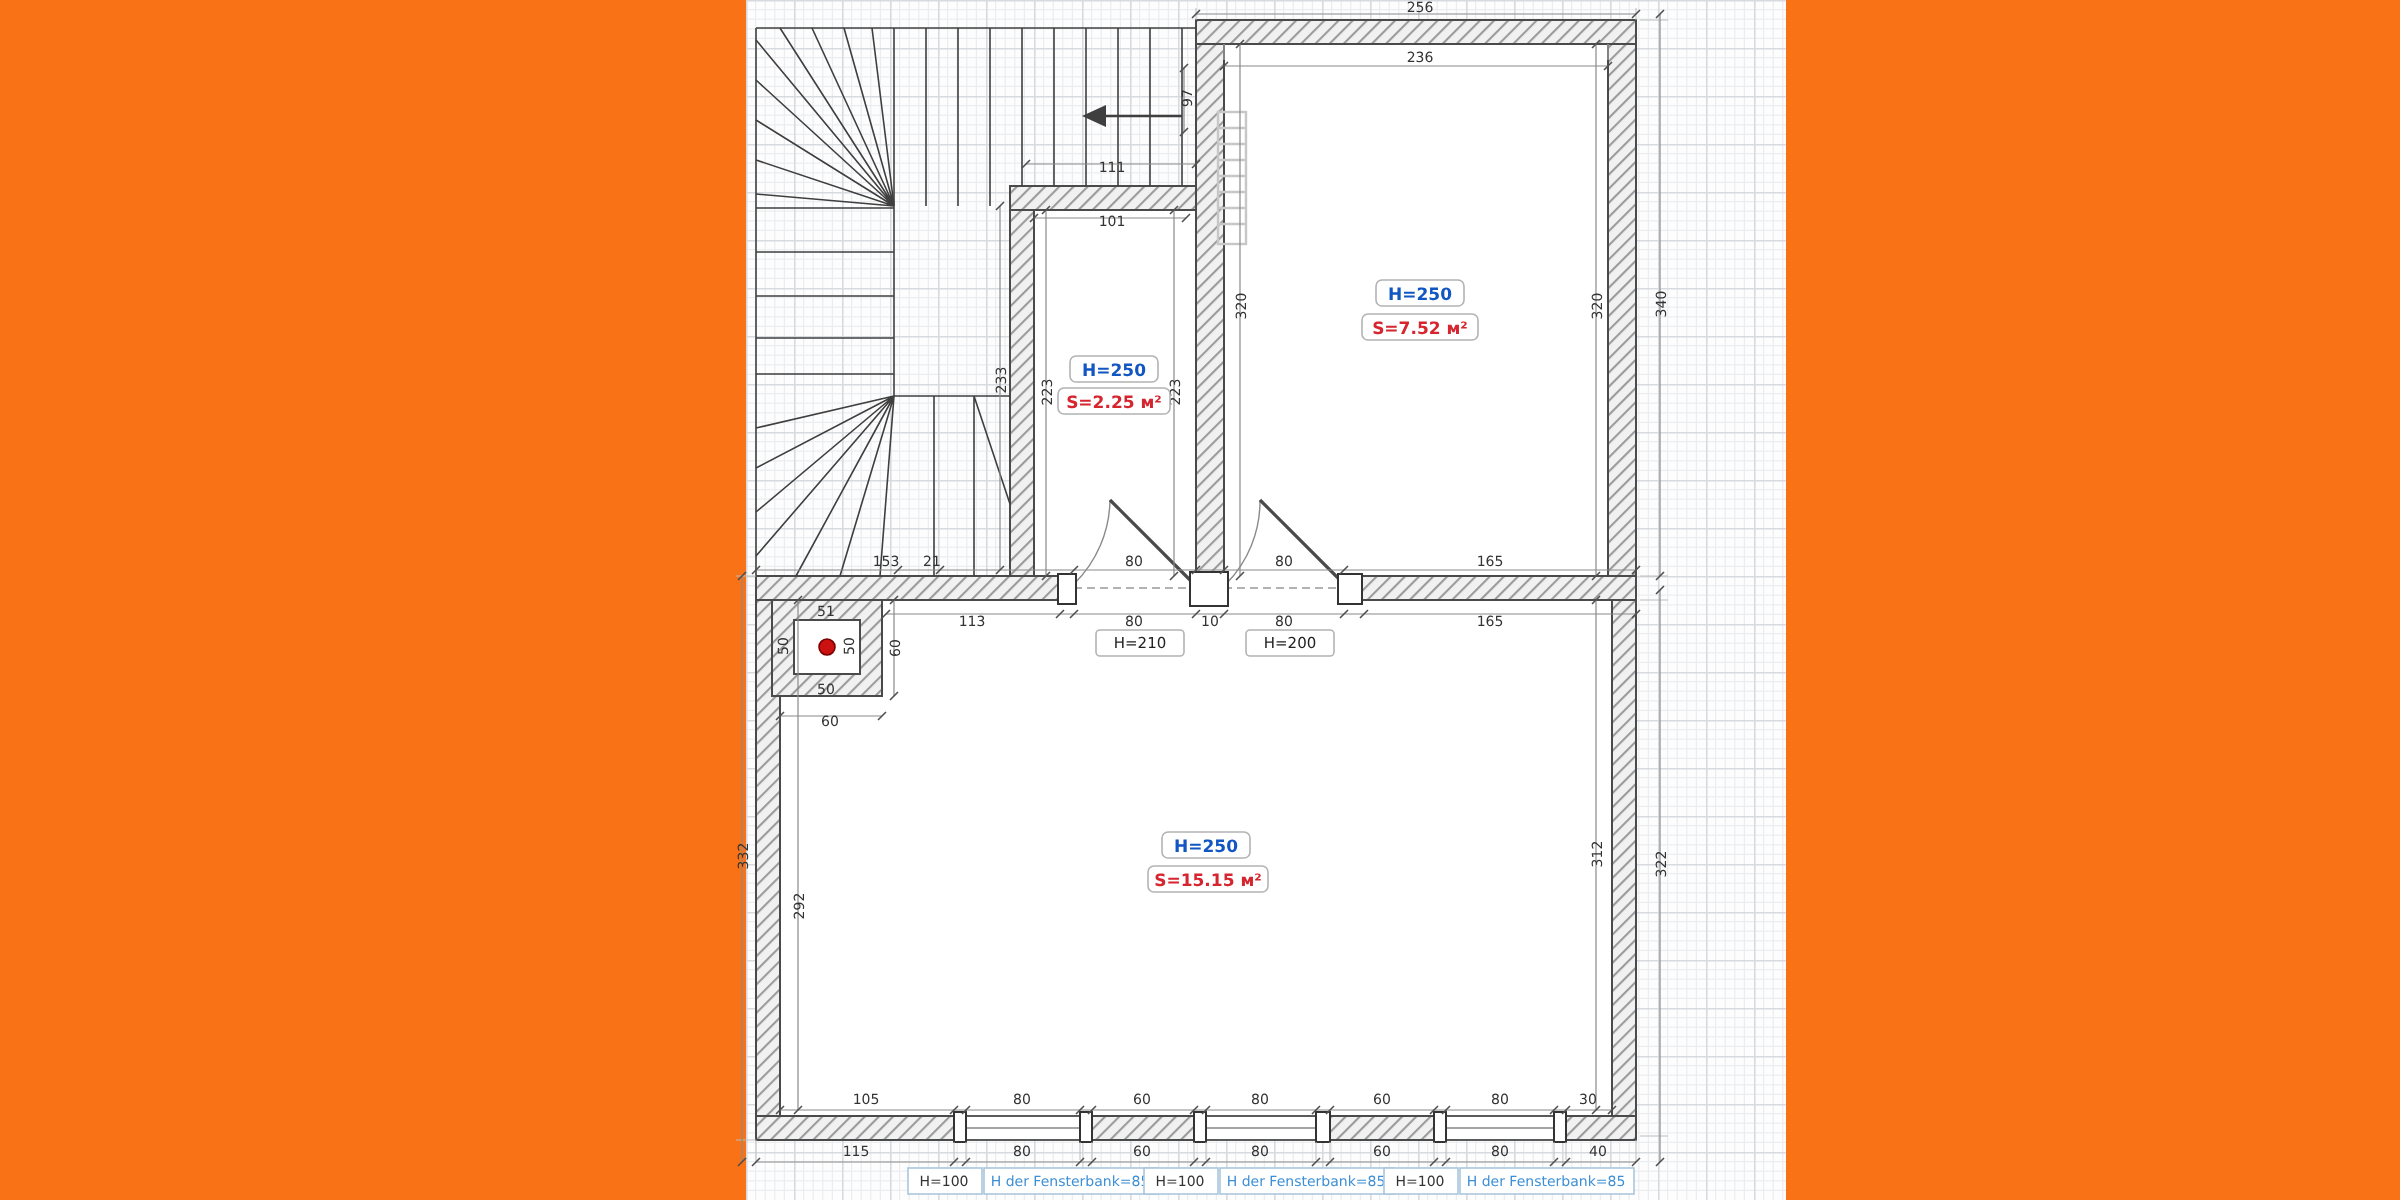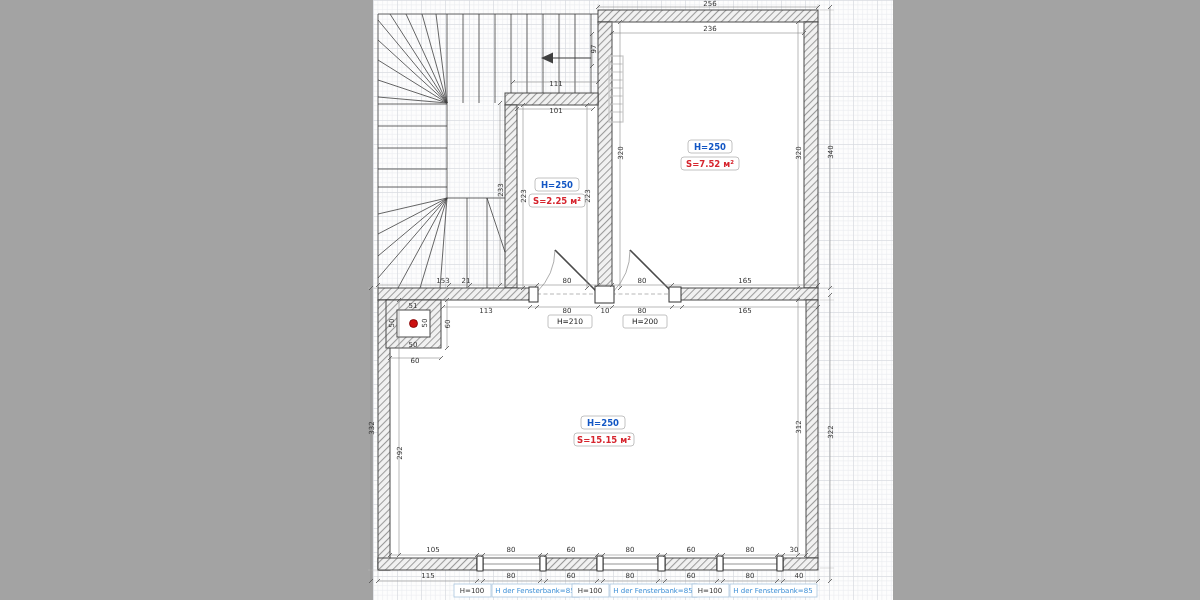--- a/index.html
+++ b/index.html
@@ -1,16 +1,16 @@
 <!DOCTYPE html>
 <html><head>
 <meta charset="utf-8">
 <style>
   html,body{margin:0;padding:0;background:#ffffff;}
-  .canvas{position:relative;width:1200px;height:600px;background:#a3a3a3;overflow:hidden;
+  .canvas{position:relative;width:1200px;height:600px;background:#f97316;overflow:hidden;
           font-family:"DejaVu Sans",sans-serif;}
   svg{position:absolute;left:0;top:0;}
   .wall{fill:url(#hatch);stroke:#4a4a4a;stroke-width:1;}
   .stair{stroke:#3f3f3f;stroke-width:0.8;fill:none;}
   .dim{stroke:#8a8a8a;stroke-width:0.6;fill:none;}
   .tick{stroke:#4f4f4f;stroke-width:0.8;fill:none;}
   .ext{stroke:#bcbcbc;stroke-width:0.5;fill:none;}
   .post{fill:#ffffff;stroke:#333333;stroke-width:1;}
   .winframe{fill:#ffffff;stroke:#4a4a4a;stroke-width:0.9;}
   .winline{stroke:#4a4a4a;stroke-width:0.6;}

